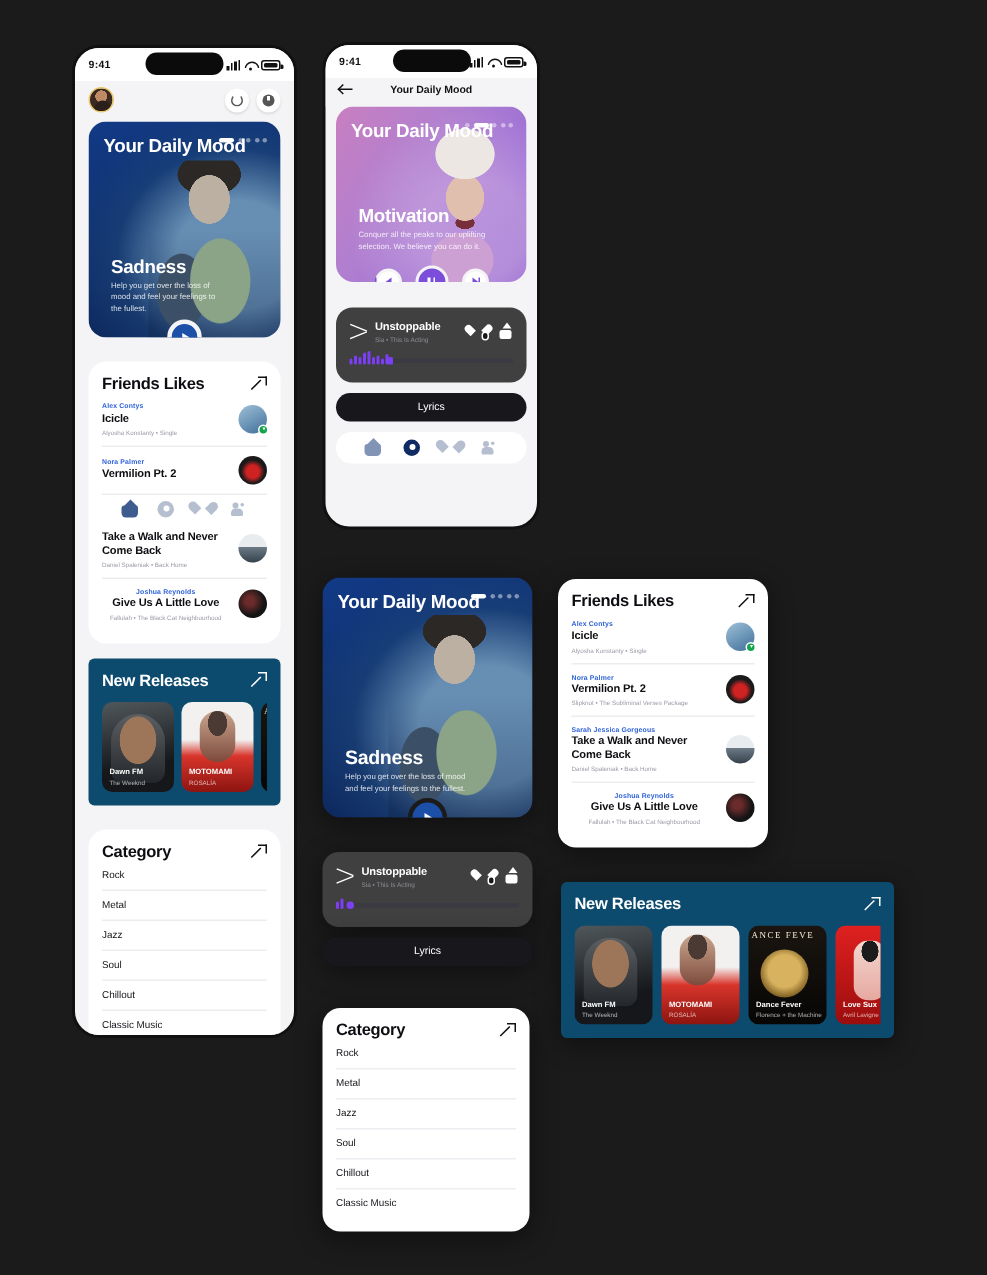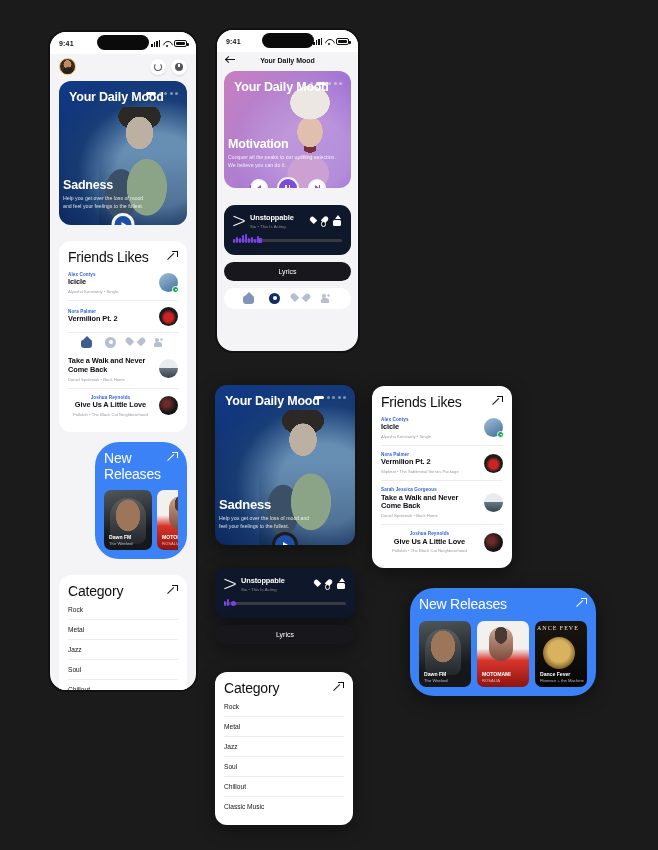--- a/index.html
+++ b/index.html
@@ -85,35 +85,35 @@
   .hero-figure {
     position:absolute; right:-4px; bottom:0; width:92px; height:118px;
     background:
       radial-gradient(22px 26px at 44% 22%, #c8b9a8 0 62%, transparent 63%),
       radial-gradient(30px 20px at 44% 8%, #2e2a26 0 70%, transparent 71%),
       radial-gradient(34px 48px at 52% 68%, #8fae8a 0 58%, transparent 60%),
       radial-gradient(26px 40px at 24% 74%, #3b5570 0 62%, transparent 64%),
       linear-gradient(180deg, rgba(20,50,95,0) 40%, rgba(11,35,82,.35) 100%);
     filter: saturate(.85) brightness(.95);
   }
-  .hero-bottom { position:absolute; left:4px; bottom:14px; right:40px;margin-top:28px; }
+  .hero-bottom { position:absolute; left:15px; bottom:14px; right:40px;margin-top:28px; }
   .hero-mood { color:#fff; font-size:12.5px; font-weight:700; letter-spacing:-.2px; }
   .hero-desc { color:rgba(255,255,255,.82); font-size:5.2px; line-height:1.5; margin-top:3px; }
   .play-fab {
     position:absolute; left:50%; bottom:-11px; transform:translateX(-50%);
     width:23px;height:23px;border-radius:50%;
     background:#1b4fa8; border:3px solid #f4f4f6;
     display:flex;align-items:center;justify-content:center;
   }
   .play-fab::after{content:"";width:0;height:0;border-left:5px solid #fff;border-top:3.2px solid transparent;border-bottom:3.2px solid transparent;margin-left:1.5px;}
 
   
   .wcard { background:#fff; border-radius:12px; padding:9px; margin-top:16px; }
   .card-head { display:flex; align-items:flex-start; justify-content:space-between; }
-  .card-title { font-size:14px; font-weight:400; color:#0d0d12; line-height:1.12; letter-spacing:-.2px;}
+  .card-title { font-size:11px; font-weight:700; color:#0d0d12; line-height:1.12; letter-spacing:-.2px;}
   .arrow-ne { width:11px;height:11px; position:relative; flex:none; }
   .arrow-ne::before{content:"";position:absolute;left:1px;bottom:1px;width:9px;height:1.2px;background:#111;transform:rotate(-45deg);transform-origin:left bottom;}
   .arrow-ne::after{content:"";position:absolute;right:.5px;top:.5px;width:5px;height:5px;border-top:1.2px solid #111;border-right:1.2px solid #111;}
   .arrow-ne.light::before{background:#fff;} .arrow-ne.light::after{border-color:#fff;}
 
   .track { display:flex; align-items:center; gap:6px; padding:6px 0; border-bottom:1px solid #ececf0; }
   .track:last-child{border-bottom:none;text-align:center;}
   .track-txt { flex:1; min-width:0; }
   .friend { font-size:4.6px; font-weight:700; color:#2f63d8; letter-spacing:.1px; }
   .tname { font-size:7.4px; font-weight:700; color:#0d0d12; margin-top:1.5px; line-height:1.18; letter-spacing:-.1px;}
@@ -145,21 +145,21 @@
   .ico-heart { position:relative; }
   .ico-heart::before,.ico-heart::after{content:"";position:absolute;top:1.5px;width:5.6px;height:8px;background:#8e9db8;border-radius:3px 3px 0 0;}
   .ico-heart::before{left:.2px;transform:rotate(-45deg);transform-origin:0 100%;}
   .ico-heart::after{left:5.4px;transform:rotate(45deg);transform-origin:100% 100%;}
   .ico-people{position:relative;}
   .ico-people::before{content:"";position:absolute;left:1px;top:1px;width:4px;height:4px;border-radius:50%;background:#8e9db8;box-shadow:4.5px -0.5px 0 -0.8px #8e9db8;}
   .ico-people::after{content:"";position:absolute;left:0;bottom:1px;width:8px;height:4.5px;border-radius:3px 3px 1px 1px;background:#8e9db8;}
   .nv.on{opacity:1;}
 
   
-  .dcard { background:#3b82f6; border-radius:24px; padding:9px; margin-top:10px;margin-left:36px; }
+  .dcard { background:#0c4a6e; border-radius:4px; padding:9px; margin-top:10px; }
   .dcard .card-title{color:#fff;}
   .rel-row { display:flex; gap:5px; margin-top:8px; overflow:hidden; }
   .album { width:48px; height:60px; border-radius:7px; position:relative; overflow:hidden; flex:none; }
   .album .meta { position:absolute; left:5px; bottom:4px; }
   .album .an { font-size:5.1px; font-weight:700; color:#fff; }
   .album .aa { font-size:4.2px; color:rgba(255,255,255,.66); margin-top:1px;}
   .al-dawn{background:linear-gradient(170deg,#50585c,#15171a 70%);}
   .al-dawn::before{content:"";position:absolute;left:6px;top:8px;width:36px;height:46px;border-radius:18px 18px 8px 8px;background:radial-gradient(20px 26px at 50% 38%,#9d7558 0 60%,transparent 62%),linear-gradient(180deg,#5b5f62,#23272b);}
   .al-moto{background:linear-gradient(180deg,#f2f1ef 0 42%,#d8352b 60%,#8d1410);}
   .al-moto::before{content:"";position:absolute;left:12px;top:6px;width:24px;height:34px;border-radius:12px;background:radial-gradient(9px 12px at 50% 24%,#4a3a33 0 70%,transparent 72%),linear-gradient(180deg,#c9a68f,#7d4a3c);}
@@ -201,21 +201,21 @@
   .ctrl.mid { width:22px;height:22px;background:#7c4ddb;}
   .ic-prev,.ic-next{width:0;height:0;border-top:3px solid transparent;border-bottom:3px solid transparent;position:relative;}
   .ic-prev{border-right:4.5px solid #7c4ddb;}
   .ic-prev::after{content:"";position:absolute;left:-6.5px;top:-3px;width:1.4px;height:6px;background:#7c4ddb;}
   .ic-next{border-left:4.5px solid #7c4ddb;}
   .ic-next::after{content:"";position:absolute;left:.5px;top:-3px;width:1.4px;height:6px;background:#7c4ddb;}
   .ic-pause{display:flex;gap:2px;}
   .ic-pause i{width:1.8px;height:7px;background:#fff;display:block;}
 
   .player {
-    background:#0f172a; border-radius:11px; margin:17px 7px 0; padding:8px 9px 9px;
+    background:#404040; border-radius:11px; margin:17px 7px 0; padding:8px 9px 9px;
   }
   .pl-top{display:flex;align-items:center;gap:6px;}
   .ic-shuffle{width:11px;height:10px;position:relative;flex:none;}
   .ic-shuffle::before,.ic-shuffle::after{content:"";position:absolute;width:12px;height:1.3px;background:#fff;left:-0.5px;}
   .ic-shuffle::before{top:2px;transform:rotate(22deg);}
   .ic-shuffle::after{top:7px;transform:rotate(-22deg);}
   .pl-txt{flex:1;min-width:0;}
   .pl-name{font-size:7.4px;font-weight:700;color:#fff;letter-spacing:-.1px;}
   .pl-sub{font-size:4.3px;color:#8b8b95;margin-top:1.5px;}
   .pl-acts{display:flex;gap:7px;align-items:center;}

